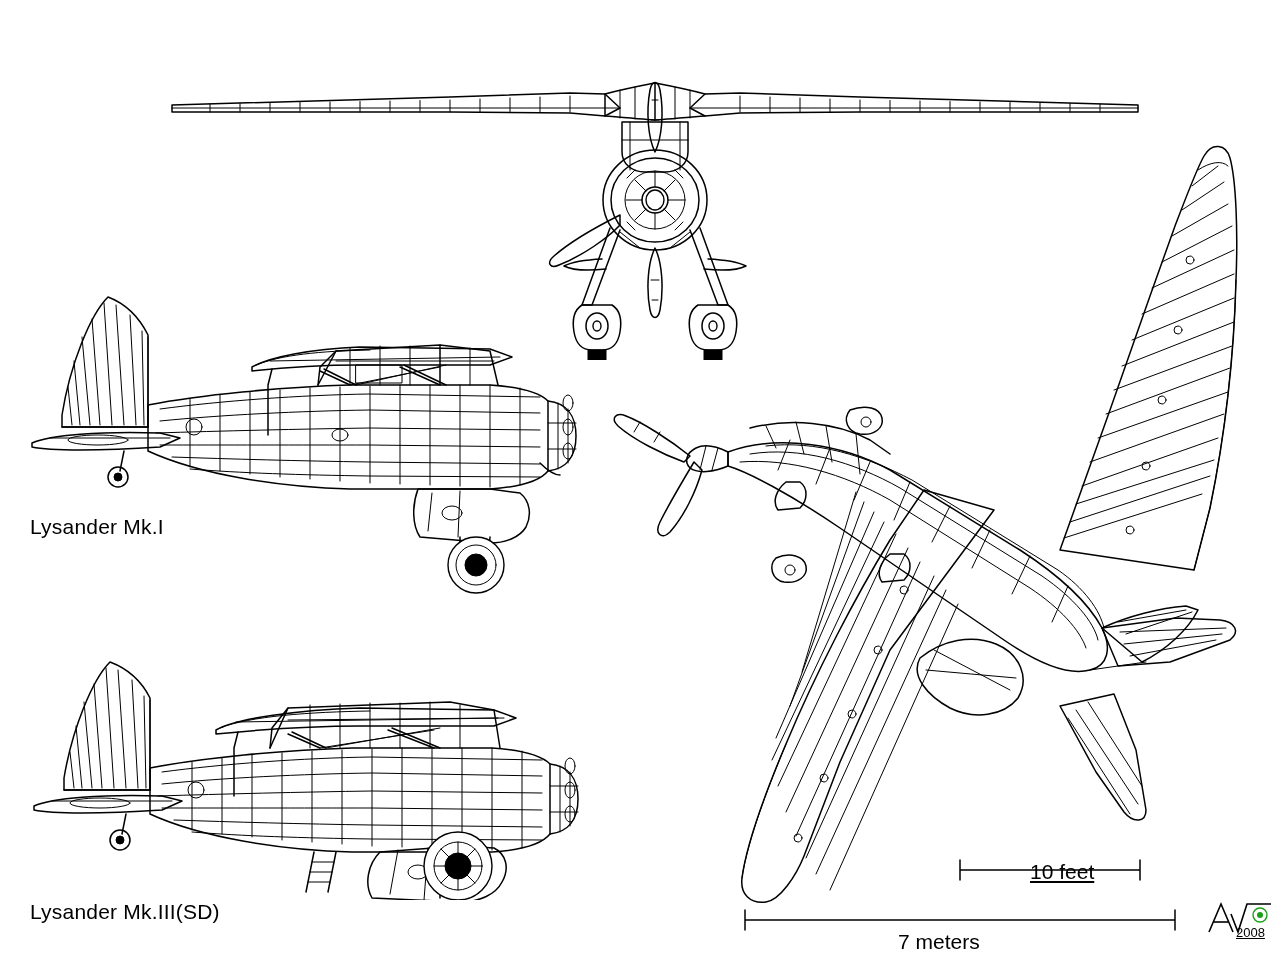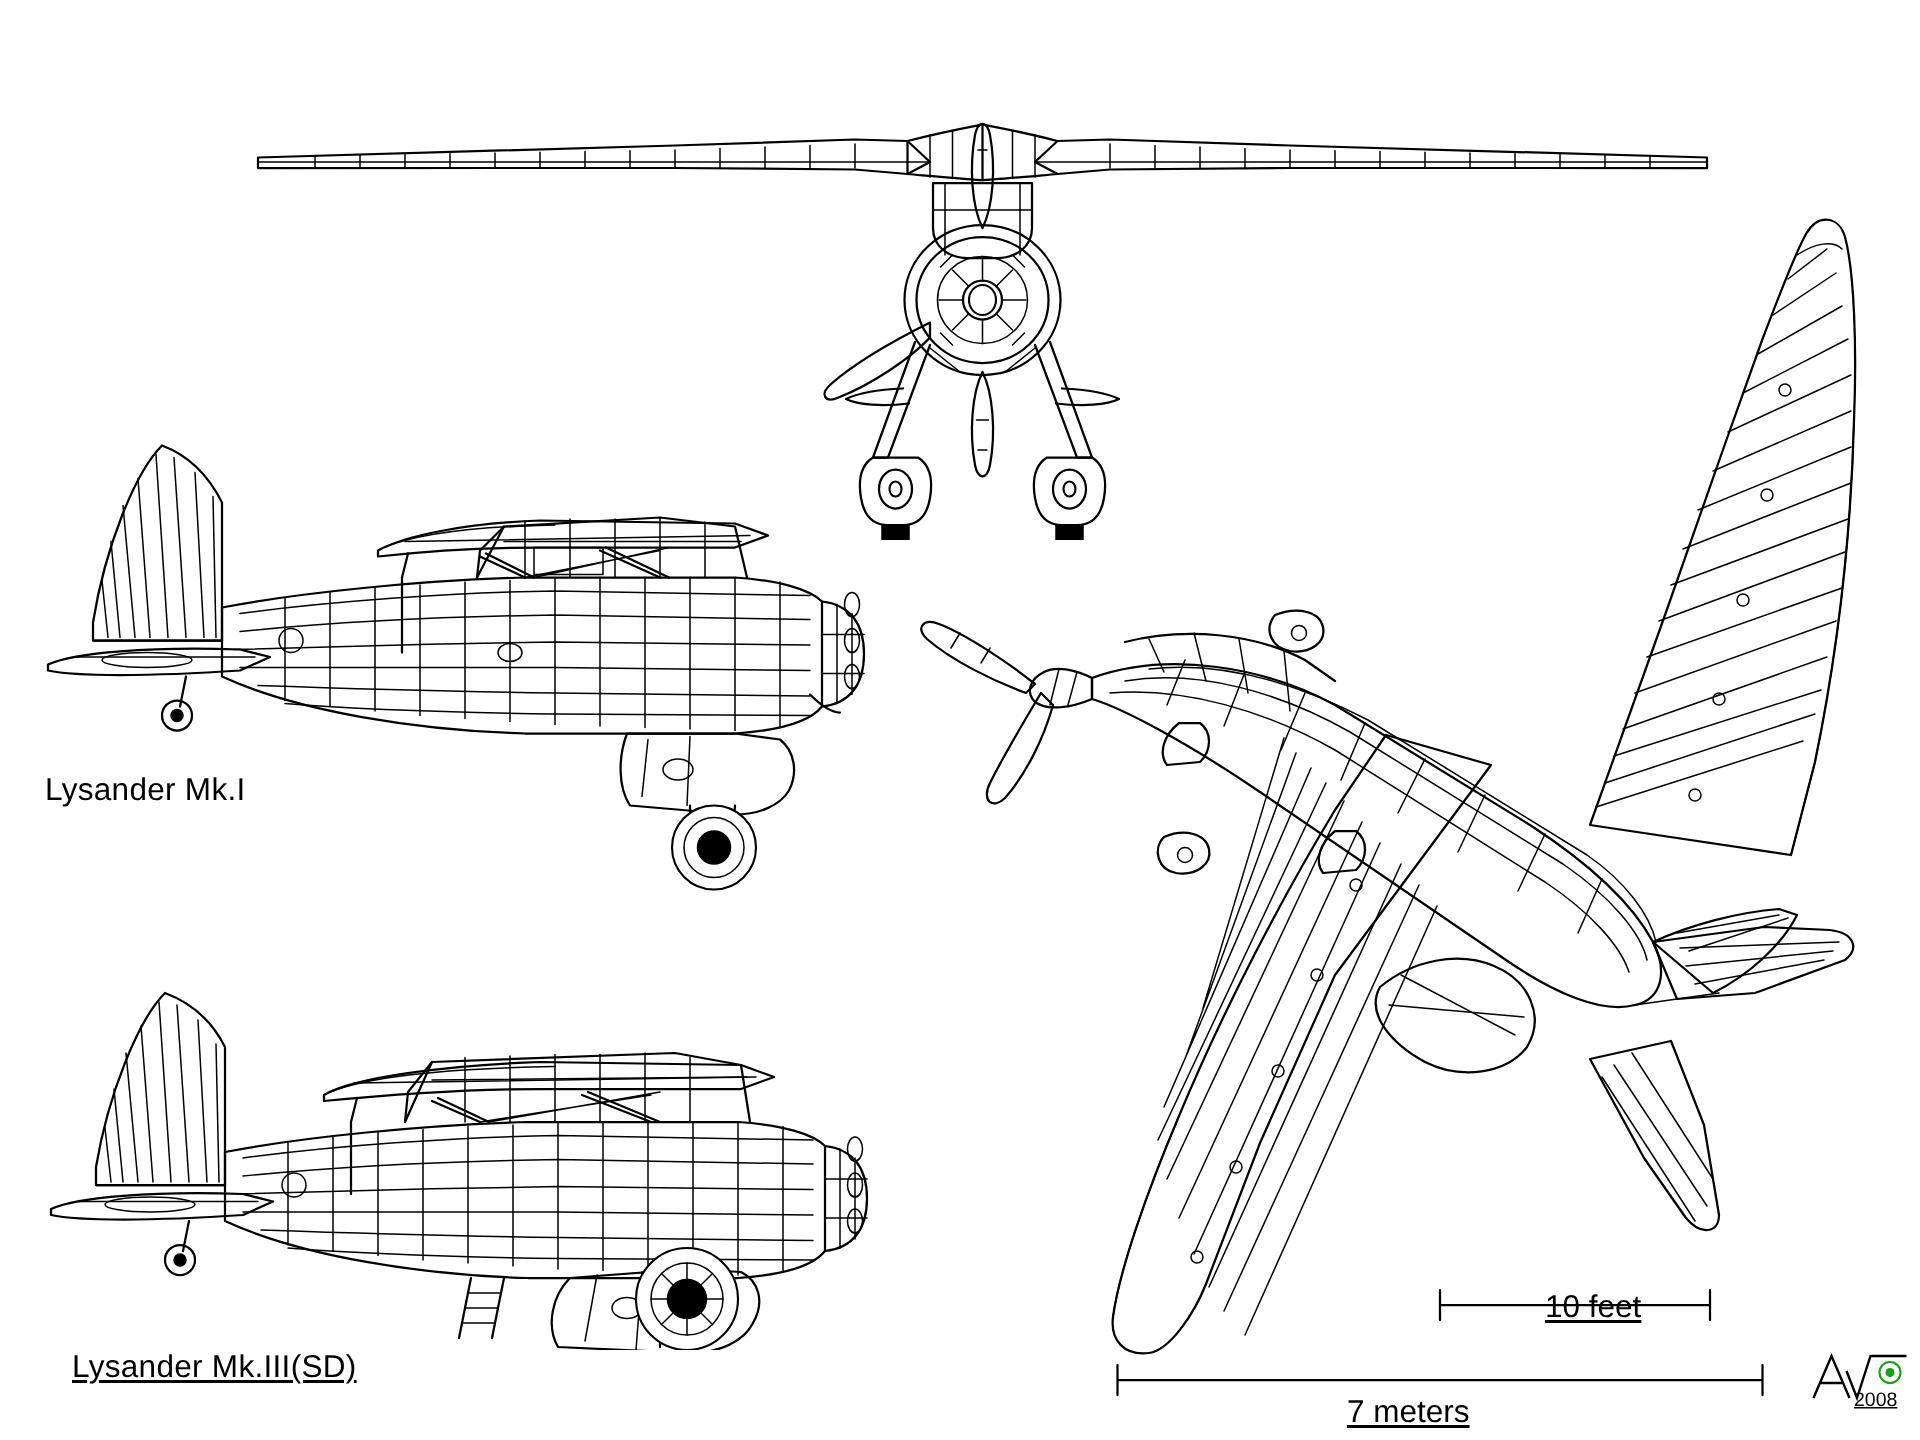--- a/index.html
+++ b/index.html
@@ -267,21 +267,21 @@
       <path class="thin" d="M378 210 L370 254 M408 208 L404 260"></path>
       <ellipse class="thin" cx="398" cy="232" rx="10" ry="7"></ellipse>
       <path class="drw" d="M420 258 L420 200 M448 258 L446 200"></path>
       <circle class="fillwht" cx="438" cy="226" r="34"></circle>
       <circle class="fillblk" cx="438" cy="226" r="13"></circle>
       <circle class="thin" cx="438" cy="226" r="24"></circle>
       <path class="thin" d="M438 202 L438 250 M414 226 L462 226 M421 209 L455 243 M455 209 L421 243"></path>
     </g>
   </svg>
 
-  <div class="label" style="left:48px; top:900px;text-decoration:underline;">Lysander Mk.III(SD)</div>
+  <div class="label" style="left:30px; top:900px;">Lysander Mk.III(SD)</div>
 
   <svg style="position:absolute; left:590px; top:110px;" width="690" height="810" viewBox="0 0 690 810">
     <g>
 
       <path class="drw" d="M470 440 L520 300 L560 186 L585 116 C592 98 606 60 614 46 C622 32 636 34 640 48 C646 70 648 120 646 170 C644 250 634 330 620 398 L604 460 Z"></path>
 
       <path class="thin" d="M492 376 L628 328 M486 394 L624 350 M500 352 L634 304 M508 328 L638 282 M516 304 L640 258 M524 280 L642 236 M532 256 L644 212 M542 230 L644 188 M552 204 L644 164 M562 178 L644 140 M572 152 L642 116 M582 126 L638 94 M592 100 L634 72 M602 76 L628 56"></path>
       <path class="thin" d="M480 412 L620 366 M474 428 L612 384"></path>
 
       <path class="thin" d="M608 60 C620 52 632 50 638 56"></path>
@@ -363,21 +363,21 @@
   </svg>
 
   <svg style="position:absolute; left:955px; top:855px;" width="200" height="26" viewBox="0 0 200 26">
     <path class="drw" d="M5 5 L5 25 M5 15 L185 15 M185 5 L185 25"></path>
   </svg>
   <div class="scale-label" style="left:1030px; top:860px;text-decoration:underline;">10 feet</div>
 
   <svg style="position:absolute; left:740px; top:905px;" width="450" height="26" viewBox="0 0 450 26">
     <path class="drw" d="M5 5 L5 25 M5 15 L435 15 M435 5 L435 25"></path>
   </svg>
-  <div class="scale-label" style="left:898px; top:930px;text-decoration:underline;">7 meters</div>
+  <div class="scale-label" style="left:898px; top:930px;">7 meters</div>
 
   <svg style="position:absolute; left:1205px; top:898px;" width="70" height="42" viewBox="0 0 70 42">
     <path class="sigmark" d="M4 34 L16 6 L28 34"></path>
     <path class="sigmark" d="M9 24 L23 24"></path>
     <path class="sigmark" d="M26 16 L33 34 L42 6 L66 6"></path>
     <circle class="sigdot" cx="55" cy="17" r="7"></circle>
     <circle class="sigdotc" cx="55" cy="17" r="3"></circle>
   </svg>
   <div class="sig-year" style="left:1236px; top:925px;text-decoration:underline;">2008</div>
 

